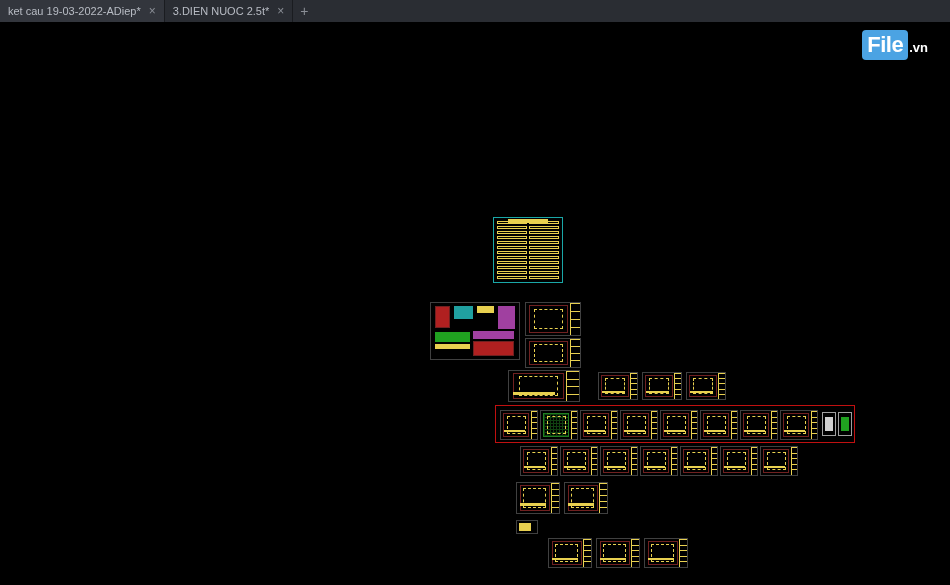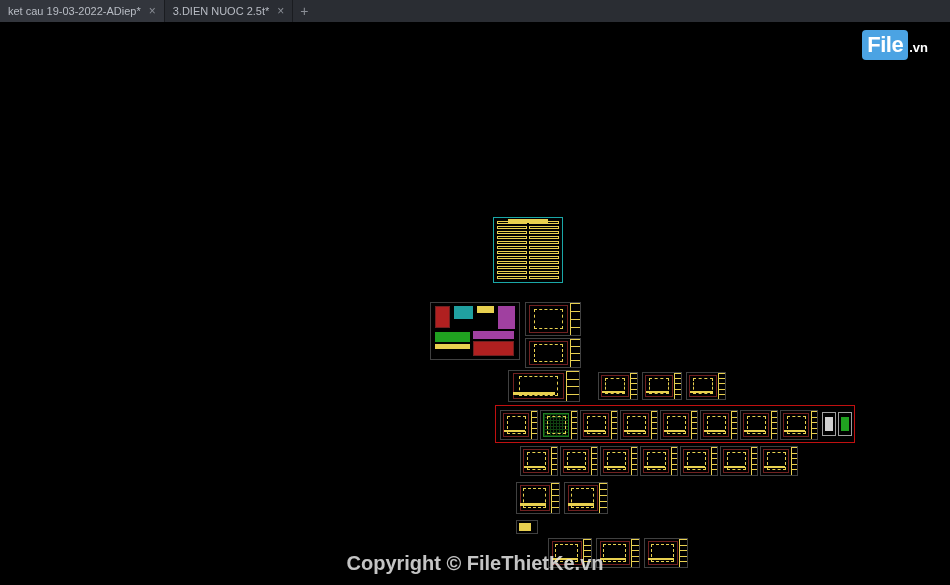--- a/index.html
+++ b/index.html
@@ -428,14 +428,13 @@
     <div class="plan-fill"></div>
     <div class="dwg bar-y" style="left:6%; top:70%; width:60%; height:10%;"></div>
     <div class="title-block">
         <div></div>
         <div></div>
         <div></div>
         <div></div>
       </div>
   </div>
 
-  <div class="copyright">Copyright © FileThietKe.vn</div>
 </div>
 
 </body></html>

